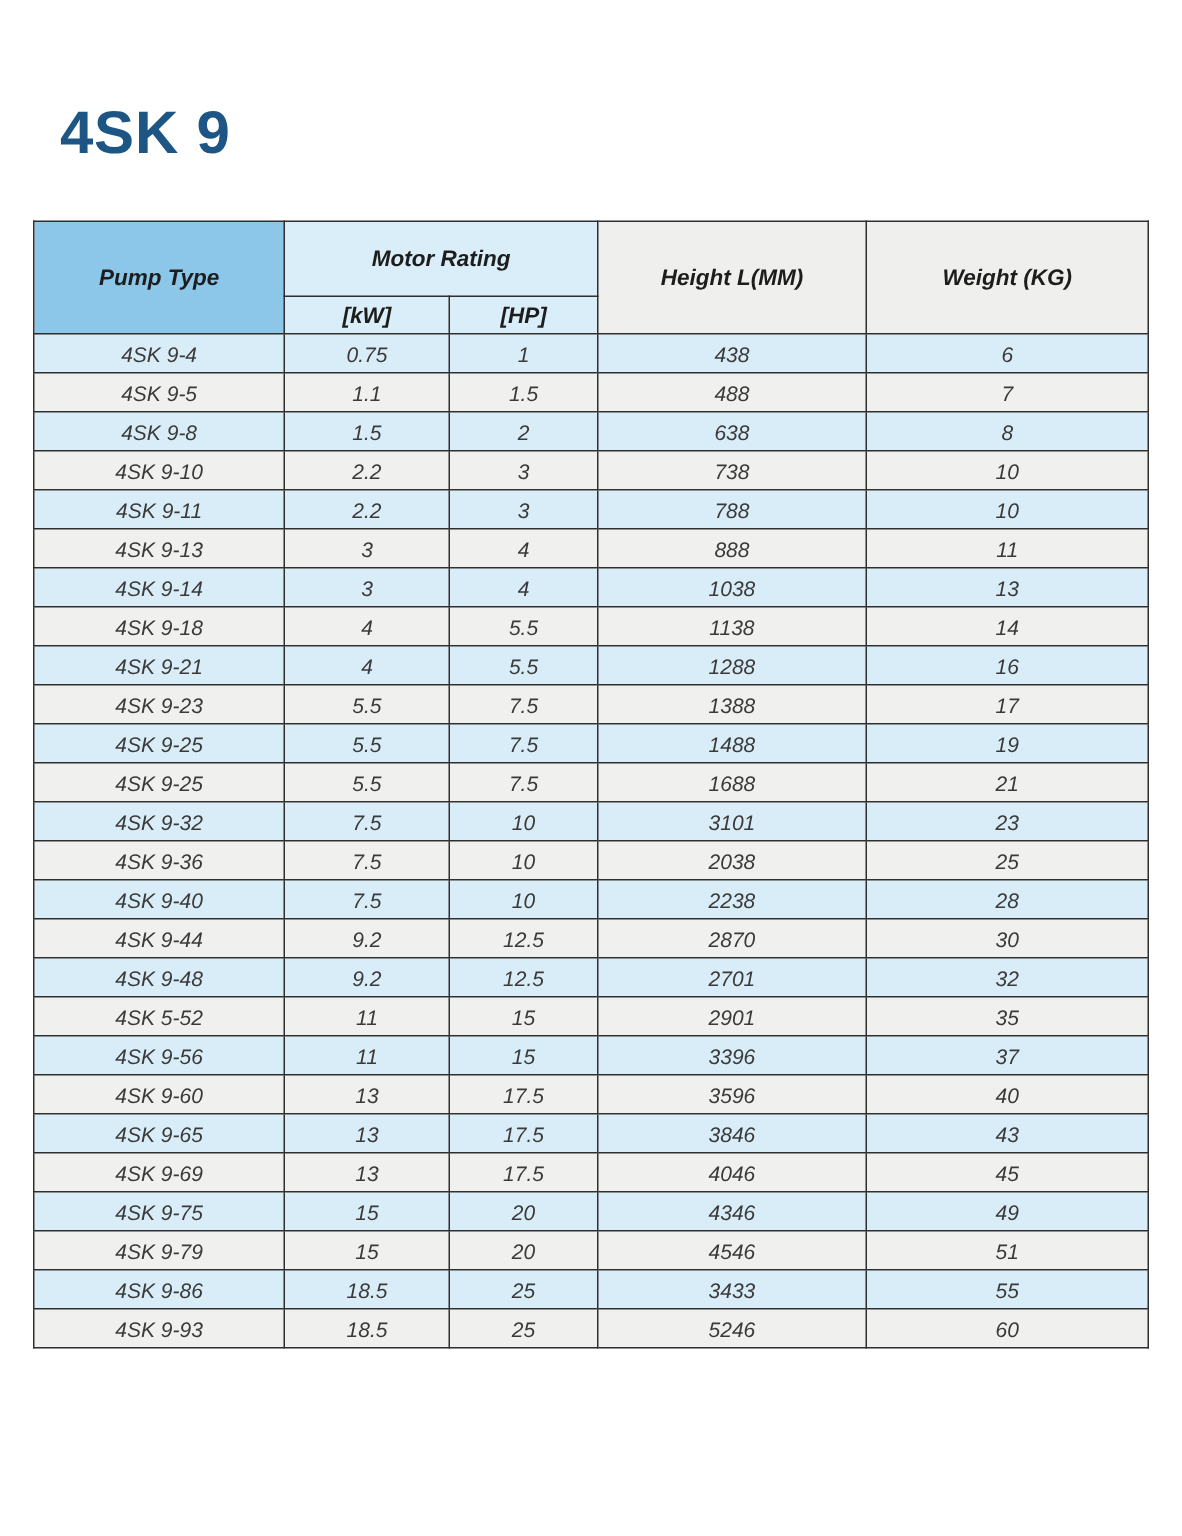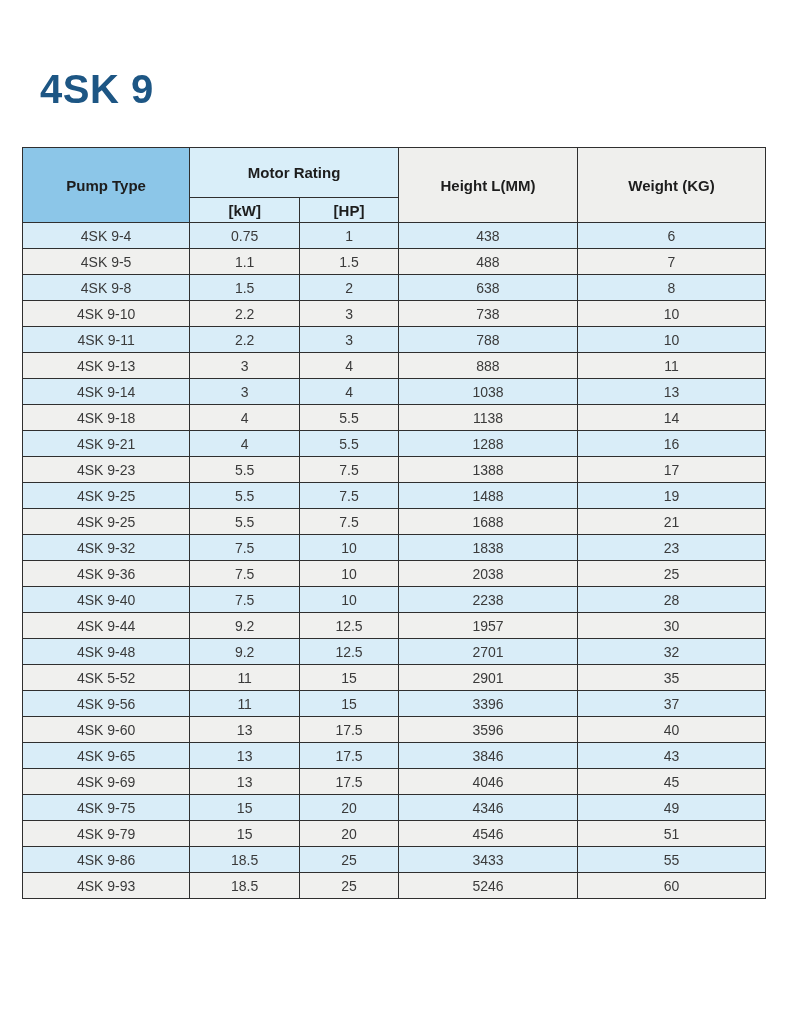--- a/index.html
+++ b/index.html
@@ -27,20 +27,21 @@
     font-family: "Liberation Sans", sans-serif;
   }
   table.spec-table {
     position: absolute;
     left: 22px;
     top: 147px;
     width: 744px;
     border-collapse: collapse;
     table-layout: fixed;
     font-family: "Liberation Sans", sans-serif;
+    font-style: italic;
   }
   table.spec-table, table.spec-table th, table.spec-table td {
     border: 1.5px solid var(--border-color, #2f2f2f);
   }
   table.spec-table thead tr.main-header-row { height: 50px; }
   table.spec-table thead tr.sub-header-row  { height: 25px; }
   table.spec-table th {
     font-size: 15px;
     font-weight: bold;
     color: #1d1d1d;
@@ -171,42 +172,42 @@
           <td>4SK 9-25</td>
           <td>5.5</td>
           <td>7.5</td>
           <td>1688</td>
           <td>21</td>
         </tr>
         <tr class="row-blue">
           <td>4SK 9-32</td>
           <td>7.5</td>
           <td>10</td>
-          <td>1838</td>
+          <td>3101</td>
           <td>23</td>
         </tr>
         <tr class="row-gray">
           <td>4SK 9-36</td>
           <td>7.5</td>
           <td>10</td>
           <td>2038</td>
           <td>25</td>
         </tr>
         <tr class="row-blue">
           <td>4SK 9-40</td>
           <td>7.5</td>
           <td>10</td>
           <td>2238</td>
           <td>28</td>
         </tr>
         <tr class="row-gray">
           <td>4SK 9-44</td>
           <td>9.2</td>
           <td>12.5</td>
-          <td>1957</td>
+          <td>2870</td>
           <td>30</td>
         </tr>
         <tr class="row-blue">
           <td>4SK 9-48</td>
           <td>9.2</td>
           <td>12.5</td>
           <td>2701</td>
           <td>32</td>
         </tr>
         <tr class="row-gray">

